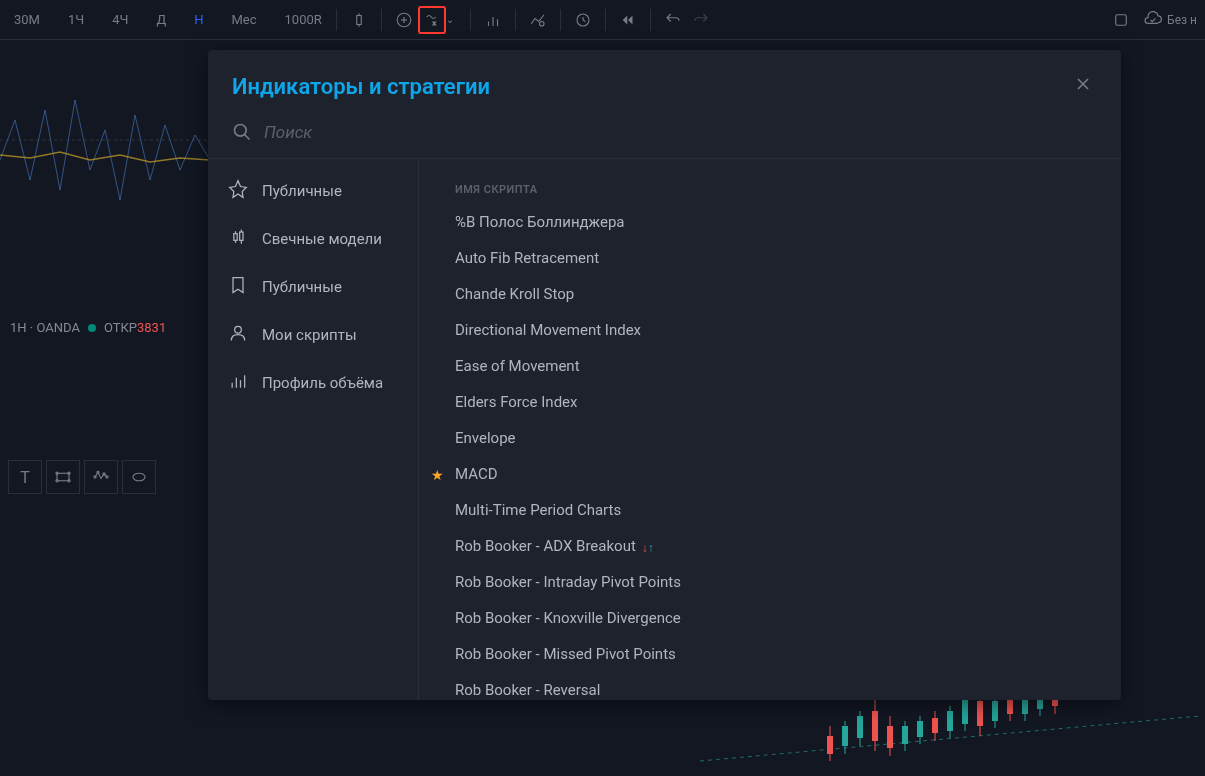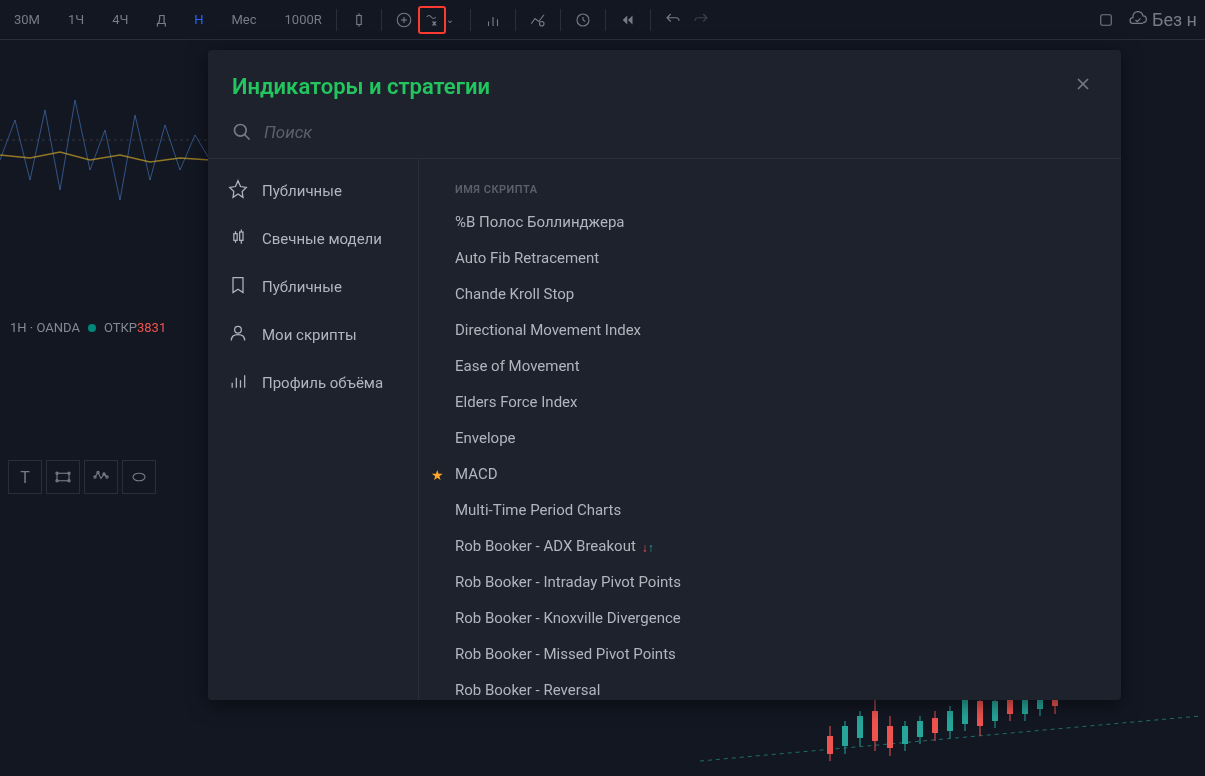--- a/index.html
+++ b/index.html
@@ -16,41 +16,41 @@
 .spacer{flex:1}
 .right-tools{display:flex;align-items:center;gap:8px}
 .chart-bg{position:absolute;top:40px;left:0;right:0;bottom:0;background:#131722}
 .chart-info{position:absolute;top:280px;left:0;padding:0 10px;font-size:13px;color:#868993;display:flex;align-items:center;gap:8px}
 .dot{width:8px;height:8px;border-radius:50%;background:#00897b}
 .price-red{color:#ef5350}
 .bottom-tools{position:absolute;top:420px;left:8px;display:flex;gap:4px}
 .bt-icon{width:34px;height:34px;border:1px solid #2a2e39;display:flex;align-items:center;justify-content:center;cursor:pointer;color:#787b86}
 .modal{position:absolute;top:50px;left:208px;width:913px;height:650px;background:#1e222d;border-radius:4px;box-shadow:0 4px 20px rgba(0,0,0,0.5);display:flex;flex-direction:column;z-index:100}
 .modal-header{padding:20px 24px 12px;display:flex;align-items:center;justify-content:space-between}
-.modal-title{font-size:22px;font-weight:600;color:#22c55e}
+.modal-title{font-size:22px;font-weight:600;color:#0ea5e9}
 .close-btn{cursor:pointer;color:#787b86;padding:4px}
 .close-btn svg{width:20px;height:20px}
 .search-row{padding:8px 24px 16px;display:flex;align-items:flex-start;gap:12px;border-bottom:1px solid #2a2e39}
 .search-row svg{width:20px;height:20px;color:#787b86}
 .search-input{background:transparent;border:none;outline:none;color:#b2b5be;font-size:17px;font-style:italic;flex:1}
 .search-input::placeholder{color:#5d606b}
 .modal-body{display:flex;flex:1;overflow:hidden}
 .sidebar{width:211px;border-right:1px solid #2a2e39;padding-top:8px}
 .side-item{display:flex;align-items:center;gap:14px;padding:12px 20px;cursor:pointer;font-size:15px;color:#b2b5be}
 .side-item svg{width:20px;height:20px;flex-shrink:0}
 .side-item.active{background:#2962ff;color:#fff}
 .main-list{flex:1;padding:16px 0 0;overflow-y:auto}
 .list-header{padding:8px 36px;font-size:11px;font-weight:600;letter-spacing:0.5px;color:#5d606b}
 .script-item{display:flex;align-items:flex-end;padding:9px 16px 9px 36px;cursor:pointer;font-size:15px;color:#b2b5be;position:relative}
 .star-fav{position:absolute;left:12px;color:#ffa726;font-size:14px}
 .strategy-arrows{margin-left:6px;font-size:12px}
 .arrow-down{color:#ef5350}
 .arrow-up{color:#26a69a}
 .candles{position:absolute;bottom:0;left:700px;right:0;height:110px;pointer-events:none}
-.cloud-text{font-size:18px;color:#787b86}
+.cloud-text{font-size:12px;color:#787b86}
 </style>
 </head>
 <body>
 
 <div class="toolbar">
   <div class="tf-group" id="tf-group">
       <span class="tf">30М</span>
       <span class="tf">1Ч</span>
       <span class="tf">4Ч</span>
       <span class="tf">Д</span>

